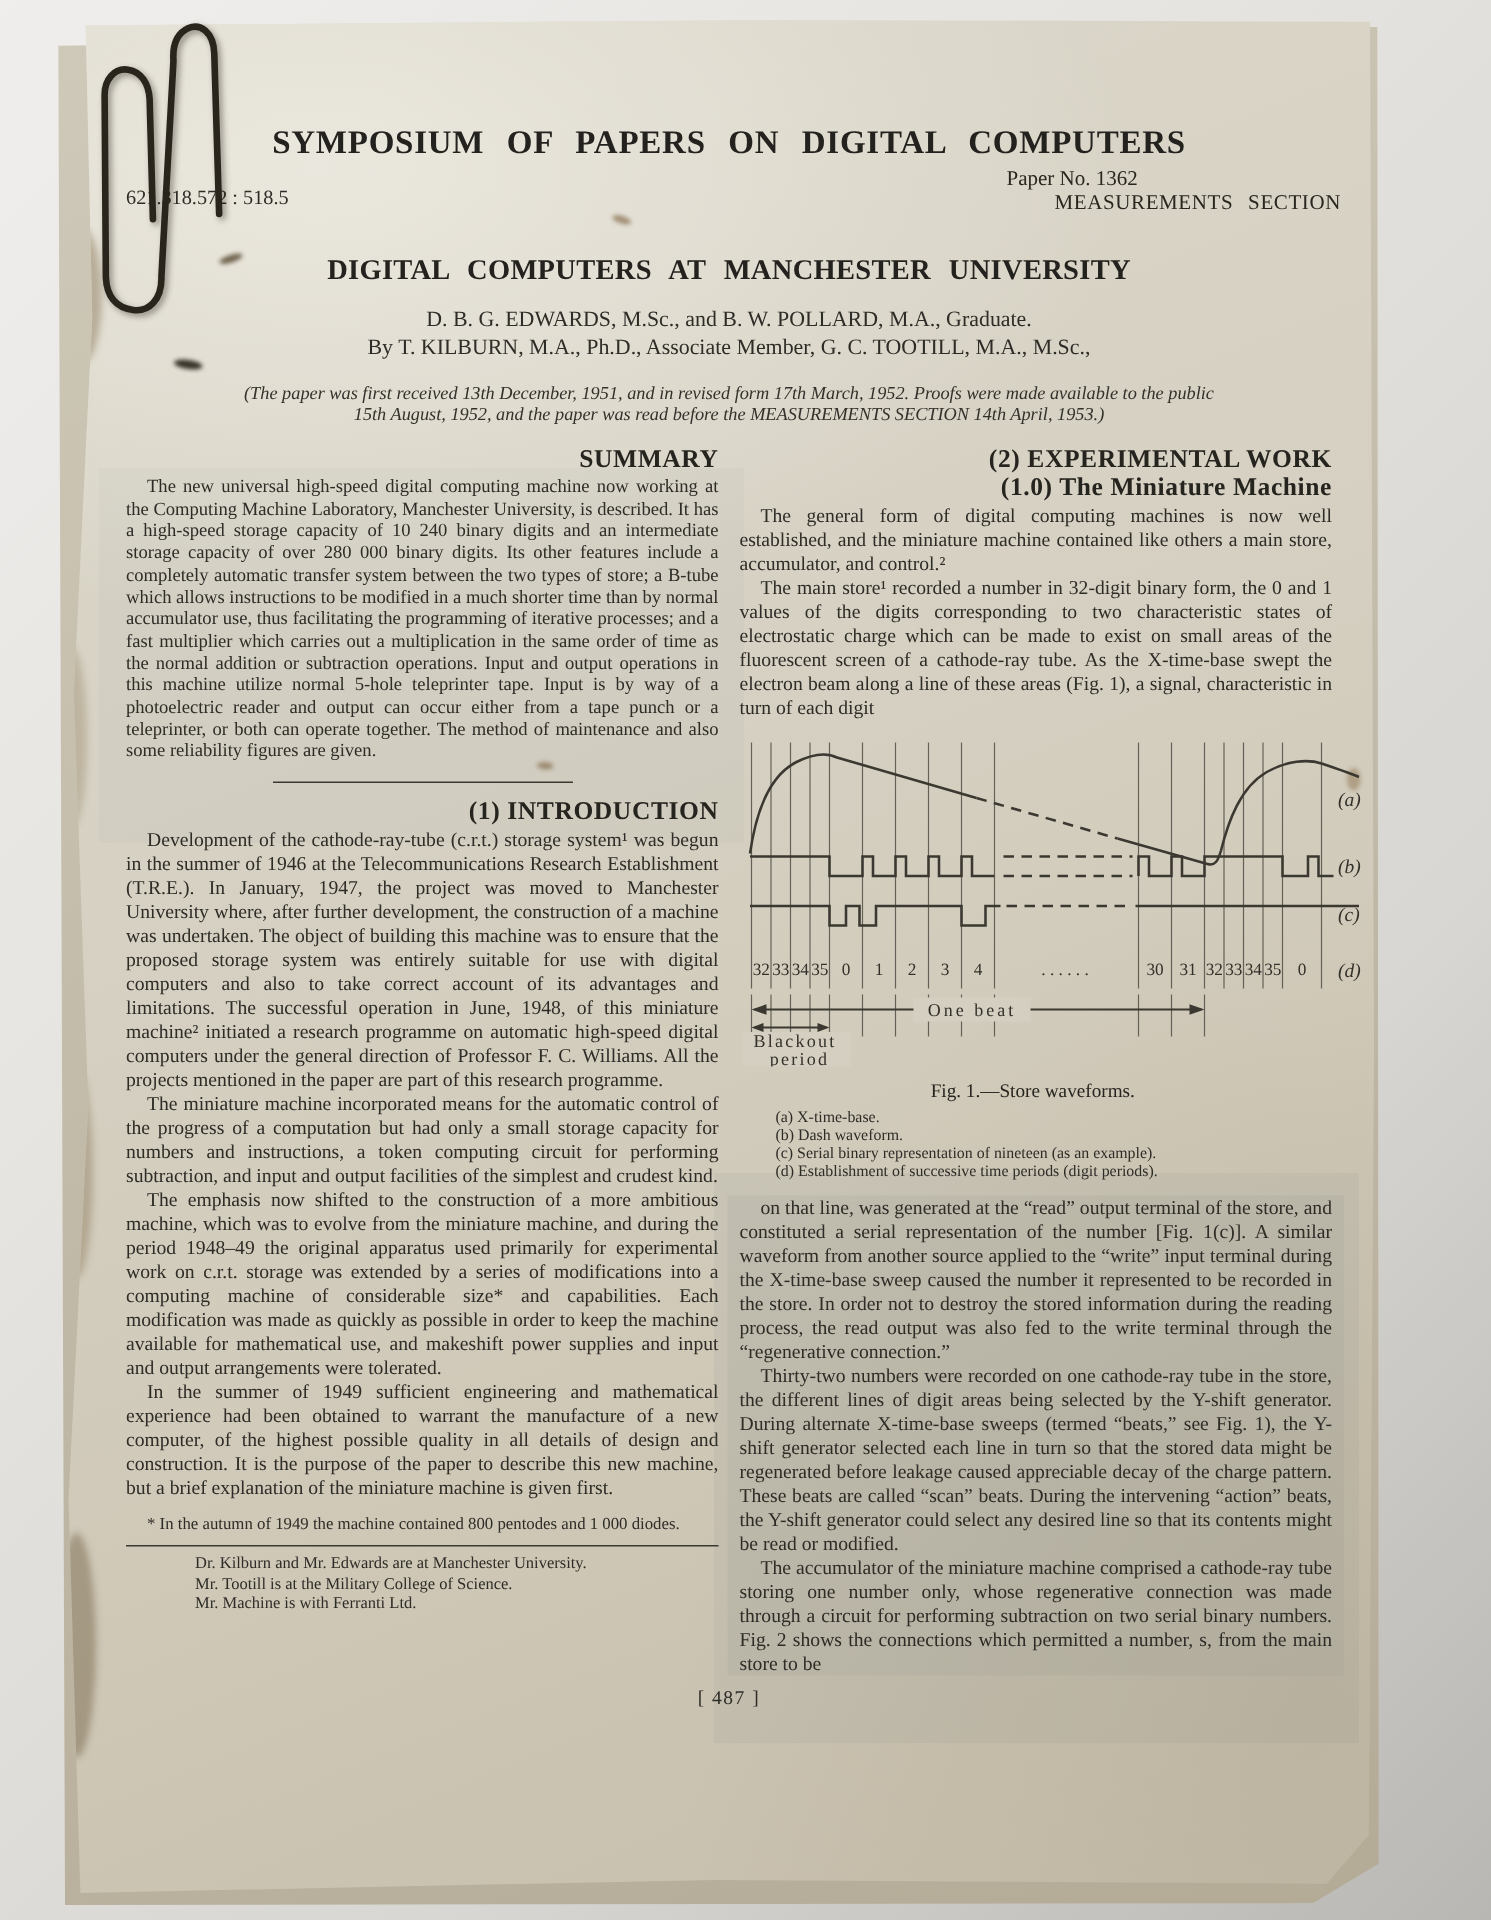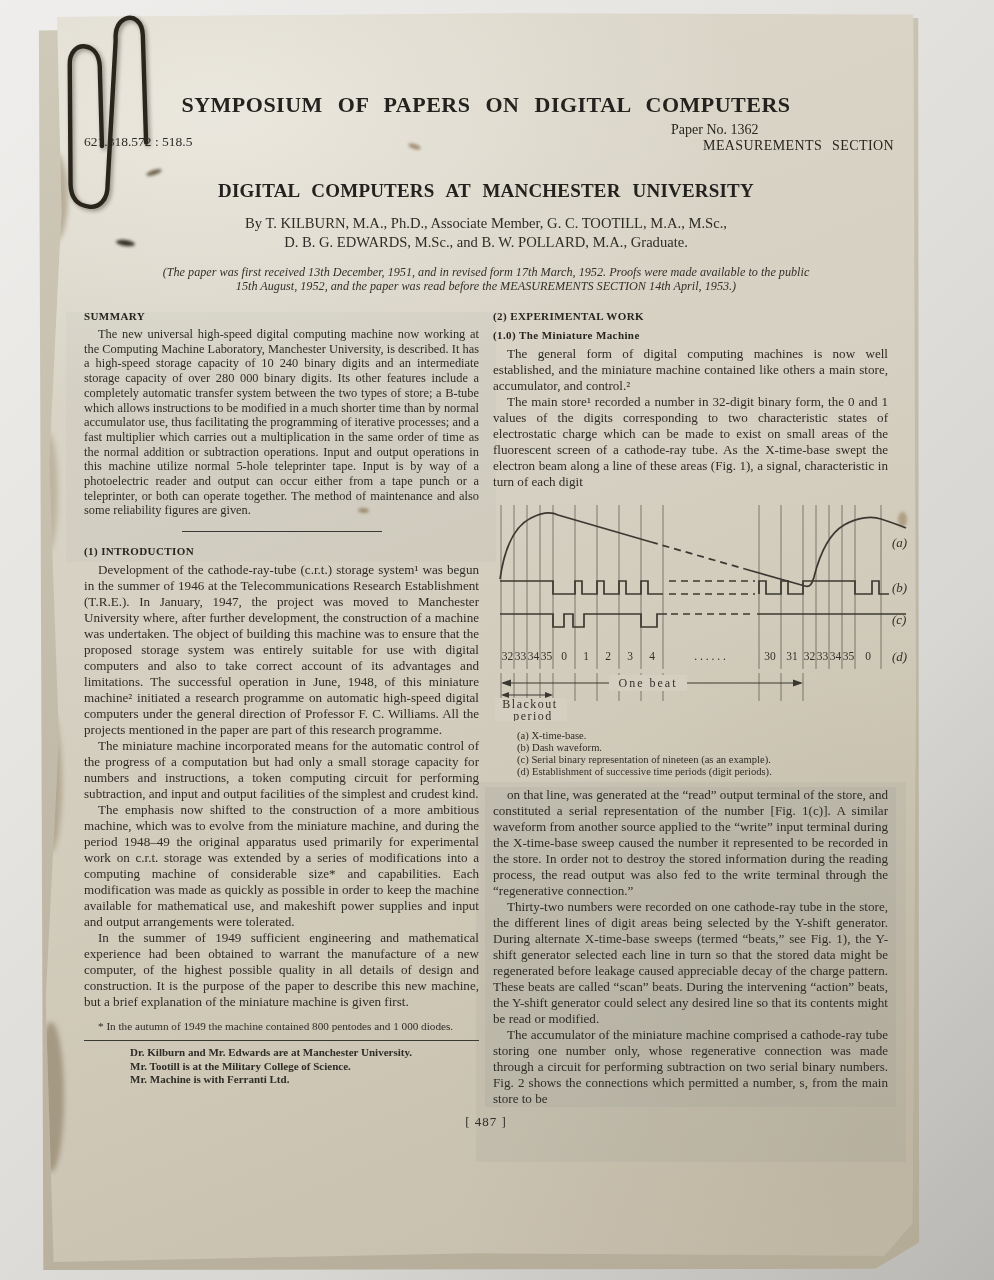--- a/index.html
+++ b/index.html
@@ -15,38 +15,38 @@
     background:
       radial-gradient(ellipse 900px 500px at 20% 8%,rgba(236,233,224,.9) 0%,rgba(236,233,224,0) 60%),
       radial-gradient(ellipse 700px 900px at 95% 90%,rgba(170,160,138,.35) 0%,rgba(170,160,138,0) 60%),
       linear-gradient(158deg,#dcd8cb 0%,#d6d1c3 38%,#cfc8b7 68%,#c6bdab 100%);
     clip-path:polygon(2.4% 0.4%,55% 0.1%,99.7% 0.2%,100% 55%,99.6% 96.9%,96.4% 99.5%,50% 99.3%,2% 100%,1.1% 79%,2.6% 58%,1.5% 36%,2.9% 16%);}
   .scan-shade{position:absolute;pointer-events:none;}
   
   .stain{position:absolute;border-radius:50%;filter:blur(1.5px);}
   .edge-smudge{position:absolute;filter:blur(2.5px);border-radius:50%;}
   
-  .content{position:absolute;left:48px;top:80px;width:804px;color:#2e2c27;}
+  .content{position:absolute;left:48px;top:70px;width:804px;color:#2e2c27;}
   .series-title{text-align:center;font-size:22px;font-weight:bold;letter-spacing:.5px;word-spacing:9px;color:#23221e;margin:0;}
   .head-meta{position:relative;height:46px;}
   .udc{position:absolute;left:0;top:16px;font-size:13.5px;}
   .paper-meta{position:absolute;right:-6px;top:4px;text-align:left;font-size:14px;line-height:15.5px;color:#28261f;}
   .paper-meta .sec{word-spacing:6px;letter-spacing:.4px;margin-left:32px;}
   .doc-title{text-align:center;font-size:19px;font-weight:bold;word-spacing:7px;letter-spacing:.2px;color:#23221e;margin:16px 0 0 0;}
   .byline{text-align:center;font-size:14.6px;line-height:19px;margin-top:12px;}
   .received{text-align:center;font-style:italic;font-size:12.2px;line-height:14px;margin-top:13px;color:#33312b;}
   .cols{display:flex;gap:14px;margin-top:15px;}
   .col{width:395px;text-align:justify;font-size:13.1px;line-height:16px;}
   .col p{margin:0;text-indent:14px;}
-  .col-heading{text-align:left;text-indent:0 !important;font-weight:bold;font-size:11px;margin:0 0 3px 0;letter-spacing:.4px;color:#26241f;}
+  .col-heading{text-align:right;text-indent:0 !important;font-weight:bold;font-size:17px;margin:0 0 3px 0;letter-spacing:.4px;color:#26241f;}
   .summary-text{font-size:12.4px;line-height:14.7px;}
   .mid-rule{width:200px;border:0;border-top:1.6px solid #3a3833;margin:13px auto 11px auto;}
   .footnote{font-size:11.2px;line-height:13px;margin-top:10px;text-indent:14px;}
   .foot-rule{border:0;border-top:1.4px solid #3a3833;margin:7px 0 5px 0;}
-  .affils{font-size:11px;line-height:13.5px;margin-left:46px;font-weight:bold;}
+  .affils{font-size:11px;line-height:13.5px;margin-left:46px;}
   .page-num{text-align:center;font-size:13px;margin-top:7px;letter-spacing:1px;}
   .shade-band{background:rgba(138,146,141,.13);margin:0 -8px;padding:0 8px;}
   
   .figure{margin:7px 0 9px -4px;}
   .fig-caption{text-align:center;font-size:12.8px;margin-top:4px;color:#26241f;}
   .fig-legend{font-size:10.6px;line-height:12px;margin:5px 0 0 28px;text-align:left;}
   .fig-legend div{padding-left:16px;text-indent:-16px;}
   svg text{font-family:"Liberation Serif","DejaVu Serif",serif;fill:#33302a;}
   .wave{stroke:#3b3831;stroke-width:1.7;fill:none;}
   .wave-d{stroke:#3b3831;stroke-width:1.7;fill:none;stroke-dasharray:7 5;}
@@ -87,22 +87,22 @@
         <div class="udc">621.318.572 : 518.5</div>
         <div class="paper-meta">
           <div>Paper No. 1362</div>
           <div class="sec">MEASUREMENTS SECTION</div>
         </div>
       </div>
 
       <h2 class="doc-title">DIGITAL COMPUTERS AT MANCHESTER UNIVERSITY</h2>
 
       <div class="byline">
+        <div>D. B. G. EDWARDS, M.Sc., and B. W. POLLARD, M.A., Graduate.</div>
         <div>By T. KILBURN, M.A., Ph.D., Associate Member, G. C. TOOTILL, M.A., M.Sc.,</div>
-        <div>D. B. G. EDWARDS, M.Sc., and B. W. POLLARD, M.A., Graduate.</div>
       </div>
 
       <div class="received">
         <div>(The paper was first received 13th December, 1951, and in revised form 17th March, 1952.  Proofs were made available to the public</div>
         <div>15th August, 1952, and the paper was read before the MEASUREMENTS SECTION 14th April, 1953.)</div>
       </div>
 
       <div class="cols">
 
         <div class="col">
@@ -227,20 +227,21 @@
 
               <g>
                 <line class="arrowline" x1="14" y1="198" x2="62" y2="198"></line>
                 <polygon class="ah" points="12,198 20,195 20,201"></polygon>
                 <polygon class="ah" points="64,198 56,195 56,201"></polygon>
                 <rect class="figbg" x="6" y="201" width="72" height="23"></rect>
                 <text x="41" y="211" font-size="12" letter-spacing="1.5" text-anchor="middle">Blackout</text>
                 <text x="44" y="223" font-size="12" letter-spacing="1.5" text-anchor="middle">period</text>
               </g>
             </svg>
+            <div class="fig-caption">Fig. 1.—Store waveforms.</div>
             <div class="fig-legend">
               <div>(a) X-time-base.</div>
               <div>(b) Dash waveform.</div>
               <div>(c) Serial binary representation of nineteen (as an example).</div>
               <div>(d) Establishment of successive time periods (digit periods).</div>
             </div>
           </div>
 
           <div class="shade-band">
             <p>on that line, was generated at the “read” output terminal of the store, and constituted a serial representation of the number [Fig. 1(c)].  A similar waveform from another source applied to the “write” input terminal during the X-time-base sweep caused the number it represented to be recorded in the store.  In order not to destroy the stored information during the reading process, the read output was also fed to the write terminal through the “regenerative connection.”</p>

